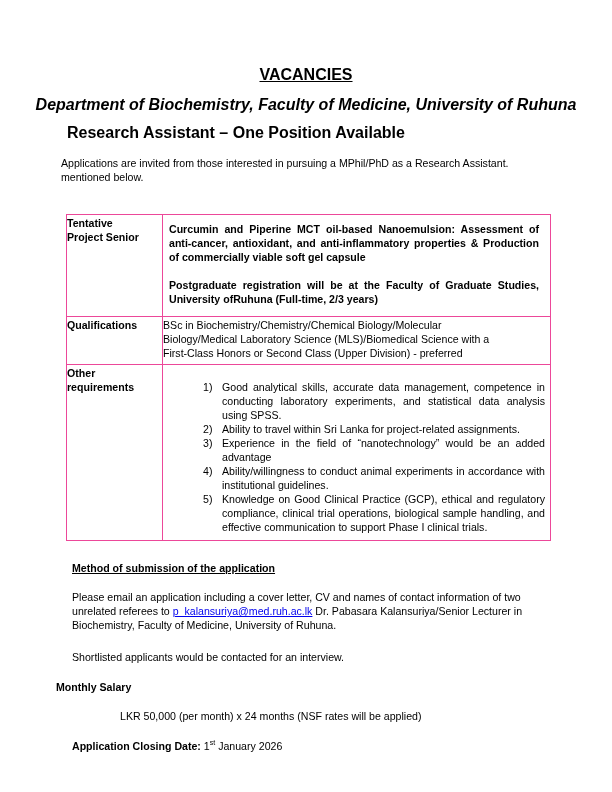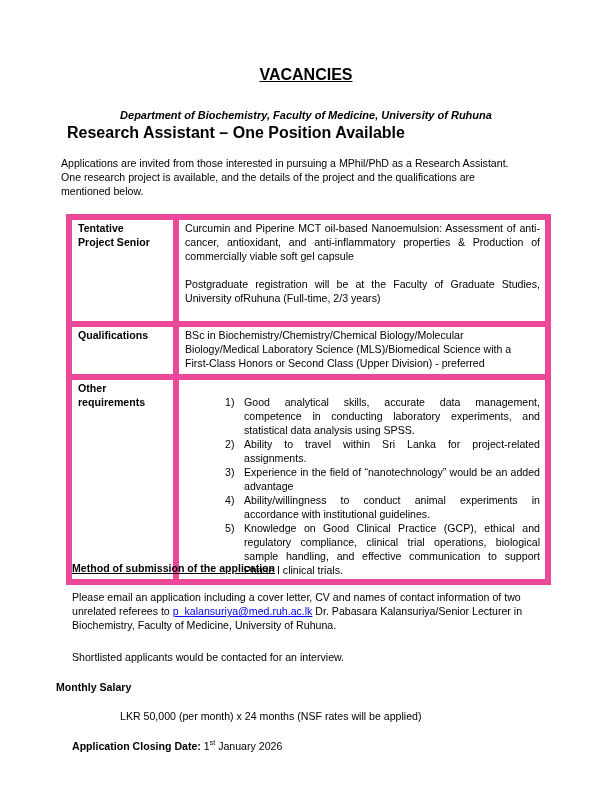--- a/index.html
+++ b/index.html
@@ -4,33 +4,33 @@
 <style>
   html, body { margin: 0; padding: 0; background: #ffffff; }
   body {
     width: 612px; height: 792px; position: relative; overflow: hidden;
     font-family: "Liberation Sans", "DejaVu Sans", sans-serif;
     color: #000; font-size: 10.6px; line-height: 14px;
   }
   .abs { position: absolute; }
   .center { left: 0; width: 612px; text-align: center; }
   #title { top: 68px; font-weight: bold; text-decoration: underline; font-size: 16px; }
-  #dept { top: 108px; font-weight: bold; font-style: italic; font-size: 11px; }
+  #dept { top: 98px; font-weight: bold; font-style: italic; font-size: 16px; }
   #position { top: 126px; left: 67px; font-weight: bold; font-size: 16px; }
   #intro { top: 156px; left: 61px; width: 480px; }
   #intro p { margin: 0; }
 
   table#details {
     position: absolute; top: 214px; left: 66px; width: 485px;
     border-collapse: collapse; table-layout: fixed;
   }
-  #details td { border: 6px solid #ec4899; vertical-align: top; padding: 1px 5px 2px 6px; }
+  #details td { border: 1px solid #ec4899; vertical-align: top; padding: 1px 5px 2px 0; }
   #details td.label { width: 90px; font-weight: bold; }
   #details td.val { text-align: justify; }
-  #details p { margin: 0; }
+  #details p { margin: 6px; font-weight: bold; }
   #details p + p { margin-top: 14px; }
   .row-title td { height: 98px; }
   .row-qual td { height: 44px; }
   .row-other td { height: 172px; }
   .other-list { margin: 14px 0 0 0; padding: 0 0 0 40px; list-style: none; }
   .other-list li { position: relative; text-align: justify; padding-left: 19px; }
   .other-list li .num { position: absolute; left: 0; top: 0; }
 
   #method-h { top: 561px; left: 72px; font-weight: bold; text-decoration: underline; }
   #method-p { top: 590px; left: 72px; width: 480px; }
@@ -44,21 +44,20 @@
 </style>
 </head>
 <body>
 
 <div id="title" class="abs center">VACANCIES</div>
 <div id="dept" class="abs center">Department of Biochemistry, Faculty of Medicine, University of Ruhuna</div>
 <div id="position" class="abs">Research Assistant – One Position Available</div>
 
 <div id="intro" class="abs">
   <p>Applications are invited from those interested in pursuing a MPhil/PhD as a Research Assistant.</p>
-  <p>One research project is available, and the details of the project and the qualifications are</p>
   <p>mentioned below.</p>
 </div>
 
 <table id="details">
   <tbody>
       <tr class="row-title">
     <td class="label">
       <div>Tentative</div>
       <div>Project Senior</div>
     </td>

